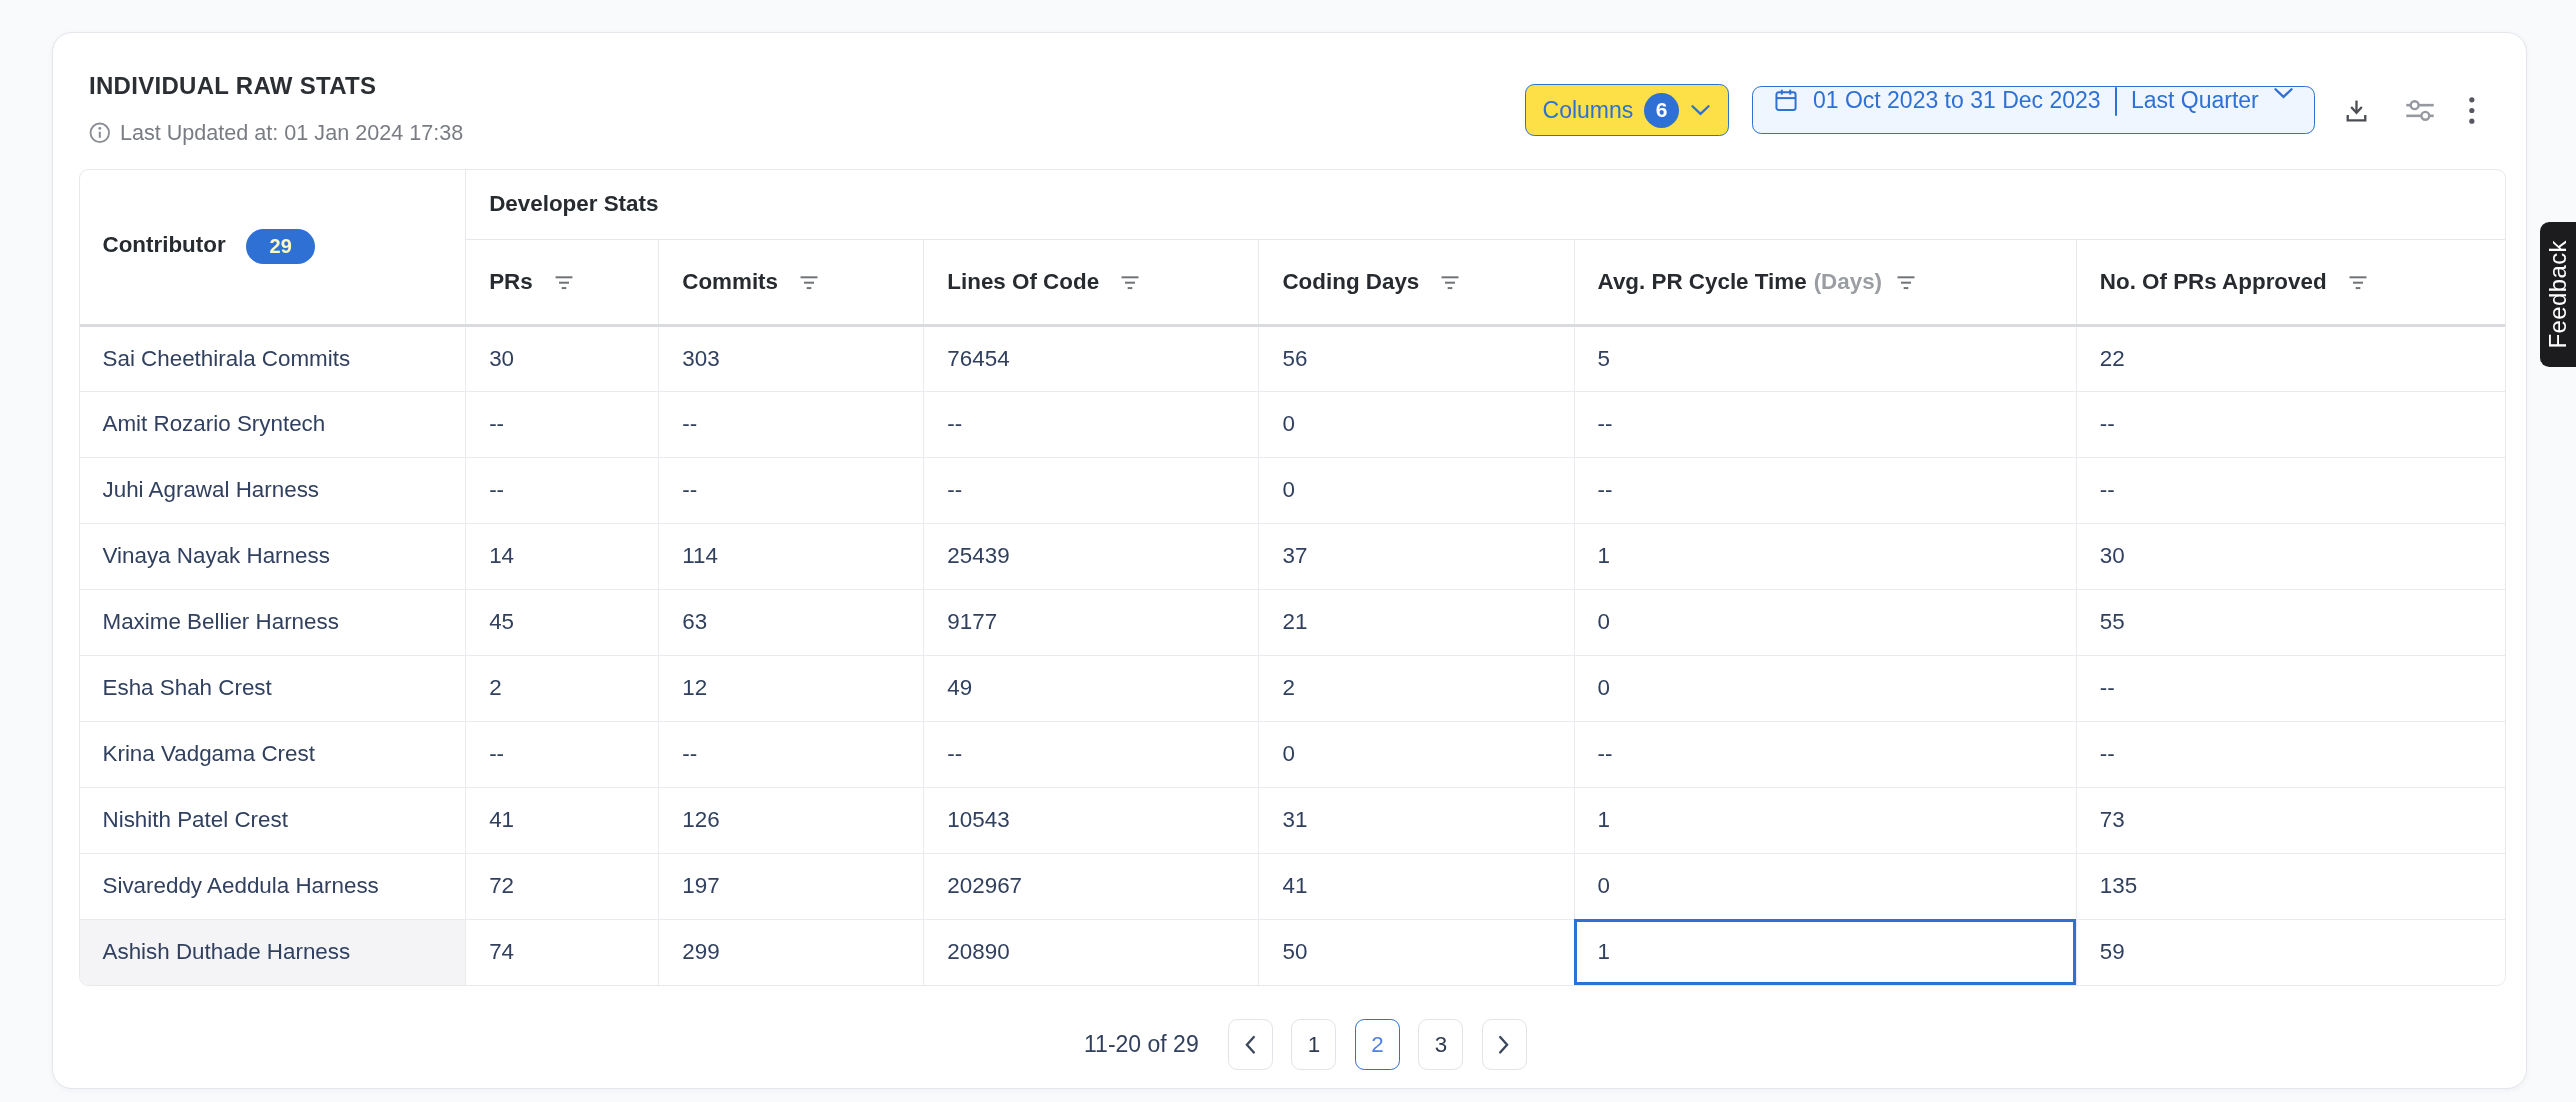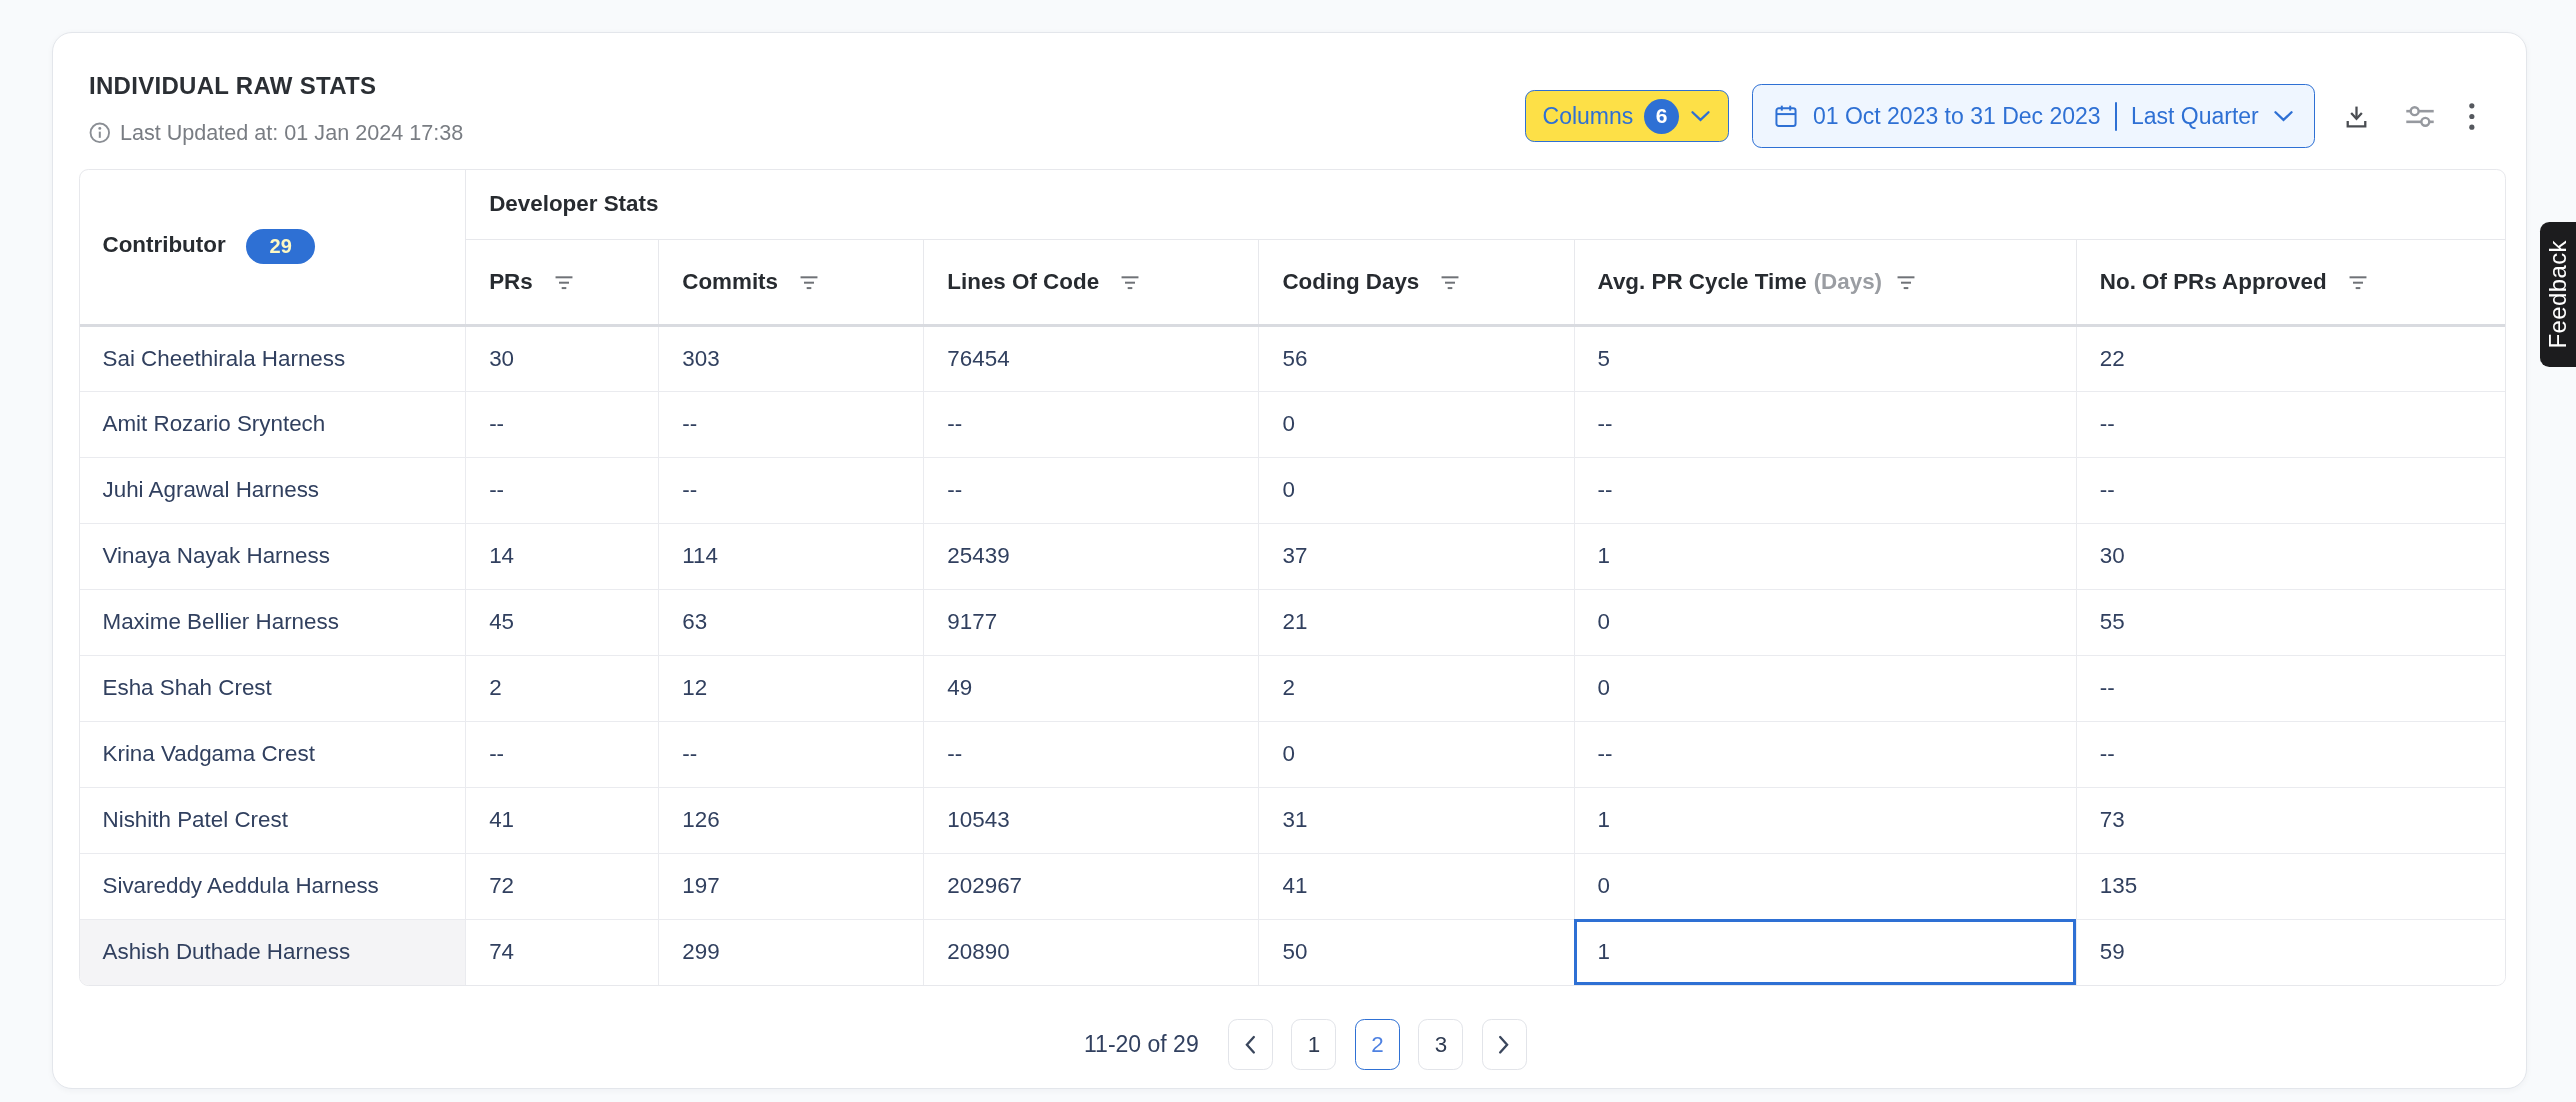--- a/index.html
+++ b/index.html
@@ -36,22 +36,22 @@
     height:52px; padding:0 17px;
     background:#fde047; border:1.9px solid #2e70d4; border-radius:9.3px;
     color:#2e70d4; font-size:23px; font-family:inherit; cursor:pointer;
   }
   .badge-circle {
     display:inline-flex; align-items:center; justify-content:center;
     width:35px; height:35px; border-radius:50%;
     background:#2e70d4; color:#fff; font-size:21px; font-weight:600;
   }
   .date-btn {
-    display:flex; align-items:center; gap:14px;
-    height:64px; padding:0 20px;
+    display:flex; gap:14px;
+    height:48px; padding:0 20px;
     background:#eff6ff; border:1.9px solid #2e70d4; border-radius:9.3px;
     color:#2e70d4; font-size:23px; font-family:inherit; cursor:pointer;
   }
   .vsep { width:2.3px; height:29px; background:#2e70d4; border-radius:1.5px; }
   .icon-btn {
     background:none; border:none; padding:4.6px; cursor:pointer;
     display:flex; align-items:center; justify-content:center;
   }
   .table-wrap {
     position:absolute; left:25.5px; top:136px; width:2427px;
@@ -238,21 +238,21 @@
             <span>No. Of PRs Approved</span><span class="hdr-suffix"></span><svg class="filter-icon" width="20" height="15.4" viewBox="0 0 26 20">
                 <line x1="2" y1="3" x2="24" y2="3" stroke="#6f7277" stroke-width="2.6"></line>
                 <line x1="6.5" y1="10" x2="19.5" y2="10" stroke="#6f7277" stroke-width="2.6"></line>
                 <line x1="10" y1="17" x2="16" y2="17" stroke="#6f7277" stroke-width="2.6"></line>
               </svg>
           </th>
         </tr>
       </thead>
       <tbody id="tbody">
           <tr>
-            <td>Sai Cheethirala Harness</td>
+            <td>Sai Cheethirala Commits</td>
             <td>30</td>
             <td>303</td>
             <td>76454</td>
             <td>56</td>
             <td>5</td>
             <td>22</td>
           </tr>
           <tr>
             <td>Amit Rozario Sryntech</td>
             <td>--</td>

